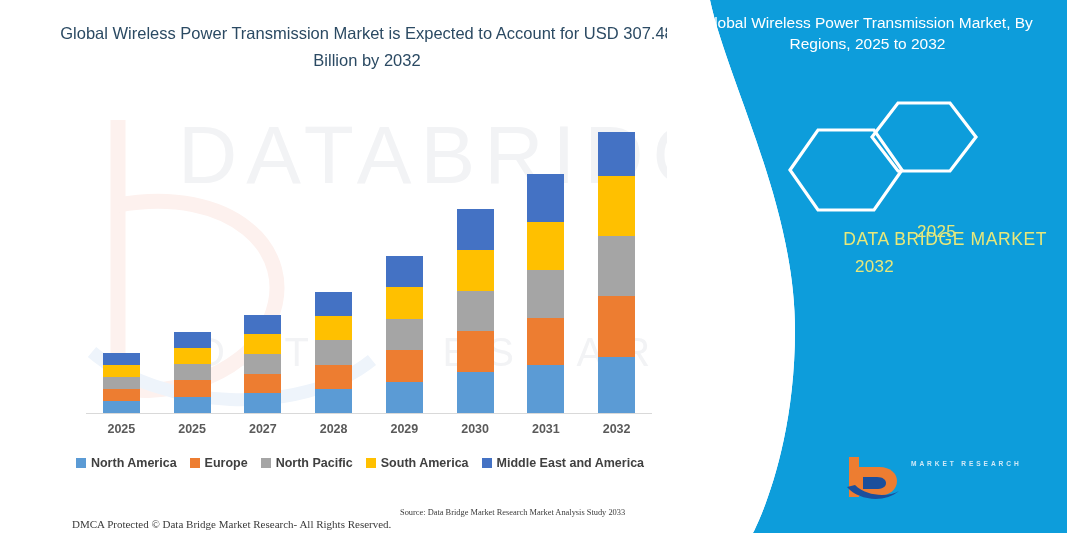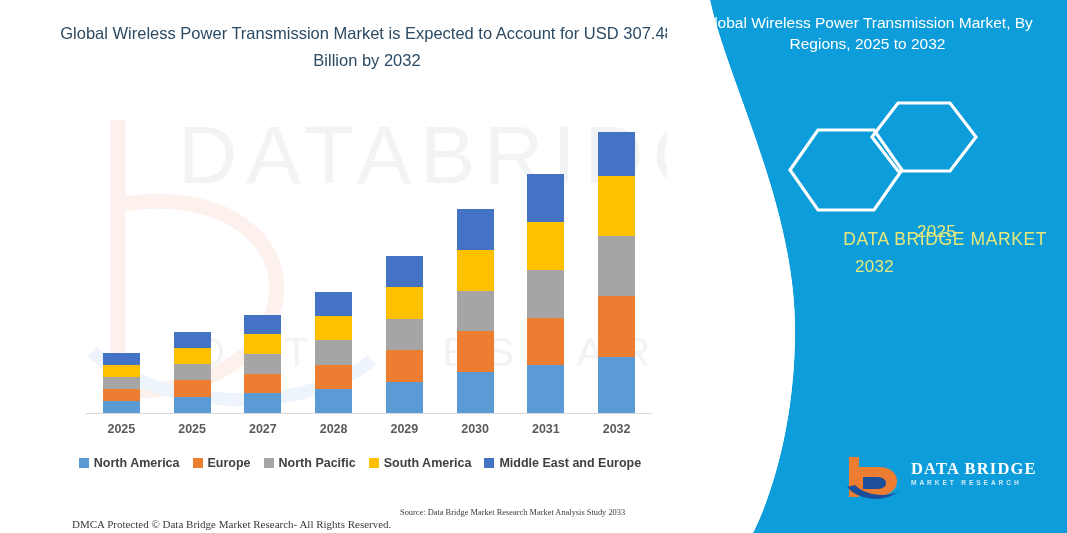--- a/index.html
+++ b/index.html
@@ -276,21 +276,21 @@
         <div class="legend-item">
           <span class="legend-swatch" style="background: rgb(165, 165, 165);"></span>
           <span class="legend-text">North Pacific</span>
         </div>
         <div class="legend-item">
           <span class="legend-swatch" style="background: rgb(255, 192, 0);"></span>
           <span class="legend-text">South America</span>
         </div>
         <div class="legend-item">
           <span class="legend-swatch" style="background: rgb(68, 114, 196);"></span>
-          <span class="legend-text">Middle East and Europe</span>
+          <span class="legend-text">Middle East and America</span>
         </div>
       </div>
 
     <div class="footer">
       <div class="footer-left">DMCA Protected © Data Bridge Market Research- All Rights Reserved.</div>
       <div class="footer-right">Source: Data Bridge Market Research Market Analysis Study 2033</div>
     </div>
   </div>
 
   <div class="blue-panel">
@@ -320,19 +320,18 @@
       </div>
 
       <div class="dbmr-logo">
         <svg width="62" height="50" viewBox="0 0 62 50">
           <rect x="4" y="4" width="10" height="40" fill="#ED7D31"></rect>
           <path d="M14 14 L34 14 C 46 14, 52 21, 52 28 C 52 36, 45 43, 33 43 L14 43 Z" fill="#ED7D31"></path>
           <path d="M2 34 C 14 48, 40 50, 54 38 C 44 44, 22 44, 10 32 Z" fill="#1b4f9c"></path>
           <path d="M18 24 L32 24 C 38 24, 41 27, 41 30 C 41 34, 37 36, 31 36 L18 36 Z" fill="#1b4f9c"></path>
         </svg>
         <div class="logo-text-wrap">
-          <div class="logo-main">DATA BRIDGE</div>
           <div class="logo-sub">MARKET RESEARCH</div>
         </div>
       </div>
     </div>
   </div>
 </div>
 
 </body></html>

